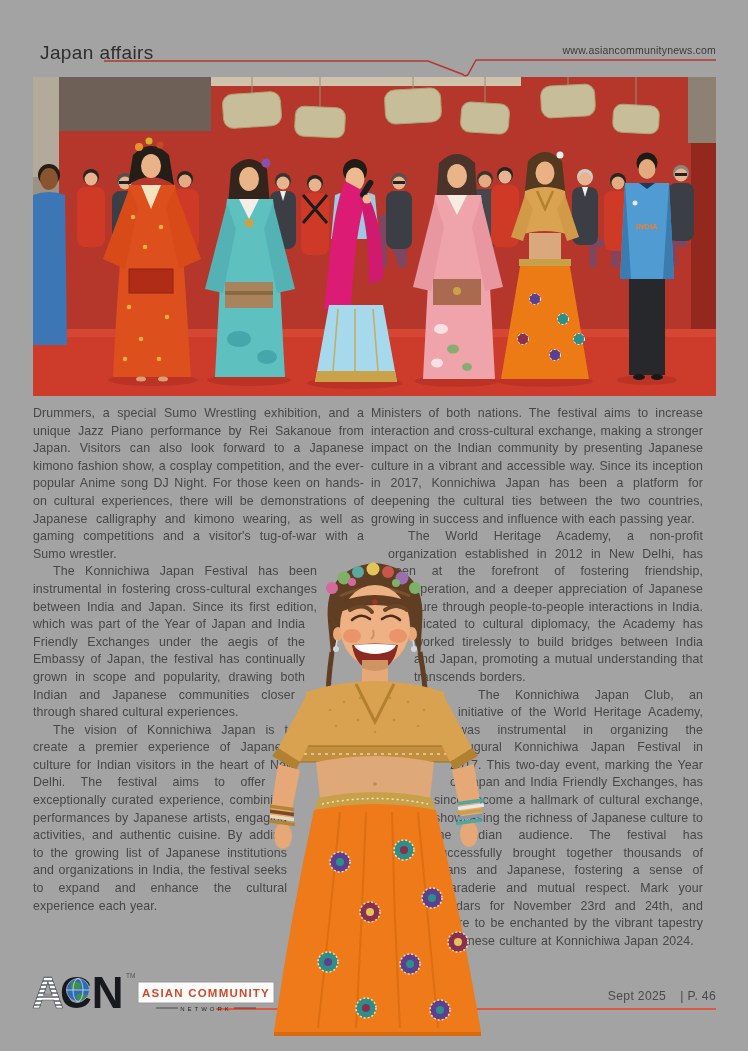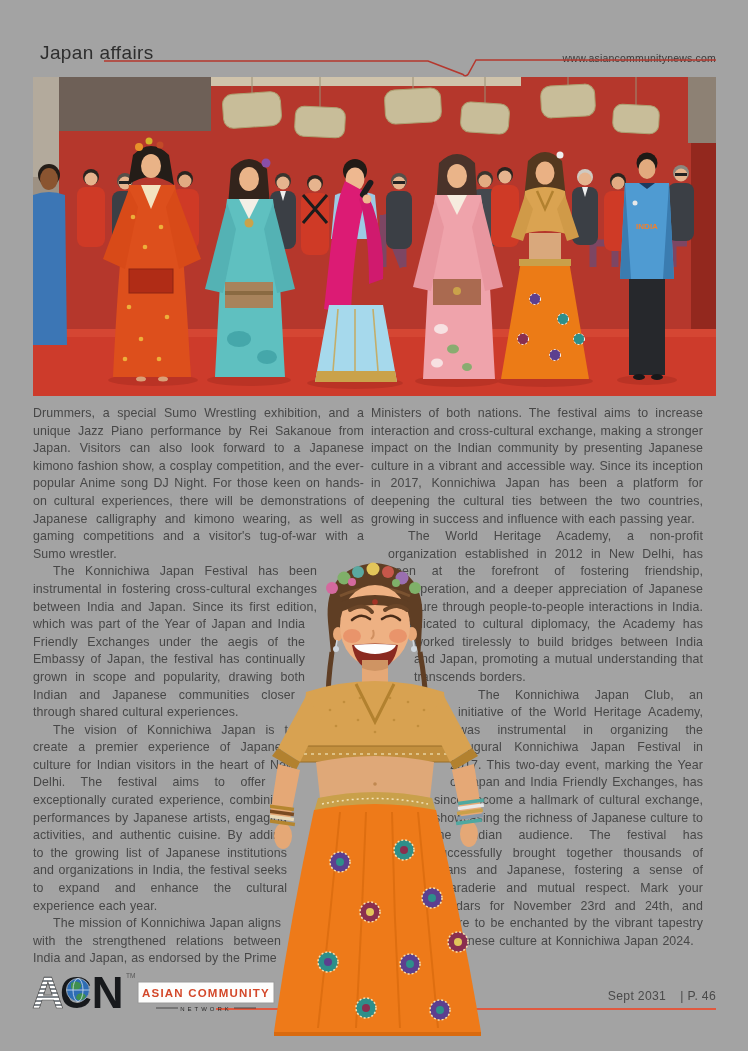--- a/index.html
+++ b/index.html
@@ -7,21 +7,21 @@
     position:relative;width:748px;height:1051px;margin:0 auto;
     background:#a3a3a3;overflow:hidden;
     font-family:"Liberation Sans",sans-serif;color:#474747;
   }
   
   .section-title{
     position:absolute;left:40px;top:42px;font-size:19px;letter-spacing:.4px;
     color:#2e2e2e;font-weight:500;
   }
   .site-url{
-    position:absolute;right:32px;top:52px;font-size:10.5px;letter-spacing:.2px;color:#3a3a3a;
+    position:absolute;right:32px;top:44px;font-size:10.5px;letter-spacing:.2px;color:#3a3a3a;
     text-decoration:none;
   }
   .header-line{position:absolute;left:0;top:54px;width:748px;height:28px;}
   
   .stage-photo{position:absolute;left:33px;top:77px;width:683px;height:319px;}
   
   .col{position:absolute;top:405px;font-size:12.4px;line-height:17.6px;
        text-align:justify;letter-spacing:.1px;word-spacing:.5px;}
   .col-left{left:33px;width:332px;height:608px;}
   .col-right{left:370px;width:333px;height:616px;}
@@ -279,21 +279,20 @@
   <div class="col col-left">
     <span class="stair stair-r" style="width:1px;height:158px" aria-hidden="true"></span>
     <span class="stair stair-r" style="width:48px;height:70px" aria-hidden="true"></span>
     <span class="stair stair-r" style="width:60px;height:70px" aria-hidden="true"></span>
     <span class="stair stair-r" style="width:70px;height:106px" aria-hidden="true"></span>
     <span class="stair stair-r" style="width:78px;height:106px" aria-hidden="true"></span>
     <span class="stair stair-r" style="width:84px;height:98px" aria-hidden="true"></span>
     <p>Drummers, a special Sumo Wrestling exhibition, and a unique Jazz Piano performance by Rei Sakanoue from Japan. Visitors can also look forward to a Japanese kimono fashion show, a cosplay competition, and the ever-popular Anime song DJ Night. For those keen on hands-on cultural experiences, there will be demonstrations of Japanese calligraphy and kimono wearing, as well as gaming competitions and a visitor's tug-of-war with a Sumo wrestler.</p>
     <p class="indent">The Konnichiwa Japan Festival has been instrumental in fostering cross-cultural exchanges between India and Japan. Since its first edition, which was part of the Year of Japan and India Friendly Exchanges under the aegis of the Embassy of Japan, the festival has continually grown in scope and popularity, drawing both Indian and Japanese communities closer through shared cultural experiences.</p>
     <p class="indent">The vision of Konnichiwa Japan is to create a premier experience of Japanese culture for Indian visitors in the heart of New Delhi. The festival aims to offer an exceptionally curated experience, combining performances by Japanese artists, engaging activities, and authentic cuisine. By adding to the growing list of Japanese institutions and organizations in India, the festival seeks to expand and enhance the cultural experience each year.</p>
-    <p class="indent">The mission of Konnichiwa Japan aligns with the strengthened relations between India and Japan, as endorsed by the Prime</p>
   </div>
 
   <div class="col col-right">
     <span class="stair stair-l" style="width:1px;height:140px" aria-hidden="true"></span>
     <span class="stair stair-l" style="width:18px;height:53px" aria-hidden="true"></span>
     <span class="stair stair-l" style="width:30px;height:53px" aria-hidden="true"></span>
     <span class="stair stair-l" style="width:44px;height:36px" aria-hidden="true"></span>
     <span class="stair stair-l" style="width:88px;height:36px" aria-hidden="true"></span>
     <span class="stair stair-l" style="width:80px;height:53px" aria-hidden="true"></span>
     <span class="stair stair-l" style="width:64px;height:70px" aria-hidden="true"></span>
@@ -453,16 +452,16 @@
     </g>
     <text x="96" y="10" font-size="6.5" fill="#555" font-family="Liberation Sans, sans-serif">TM</text>
     <rect x="108" y="14" width="136" height="21" fill="#fdfdfc" stroke="#9a9a9a" stroke-width="1"></rect>
     <text x="176" y="29" font-size="11.5" font-weight="bold" letter-spacing="1.2" text-anchor="middle" fill="#d3482a" font-family="Liberation Sans, sans-serif">ASIAN COMMUNITY</text>
     <line x1="126" y1="40" x2="148" y2="40" stroke="#333" stroke-width="0.8"></line>
     <line x1="204" y1="40" x2="226" y2="40" stroke="#333" stroke-width="0.8"></line>
     <text x="176" y="43" font-size="6" letter-spacing="3" text-anchor="middle" fill="#2a2a2a" font-family="Liberation Sans, sans-serif">NETWORK</text>
   </svg>
 
   <div class="footer-meta">
-    <span>Sept 2031</span><span class="sep">|</span><span>P. 46</span>
+    <span>Sept 2025</span><span class="sep">|</span><span>P. 46</span>
   </div>
 
 </div>
 
 </body></html>

